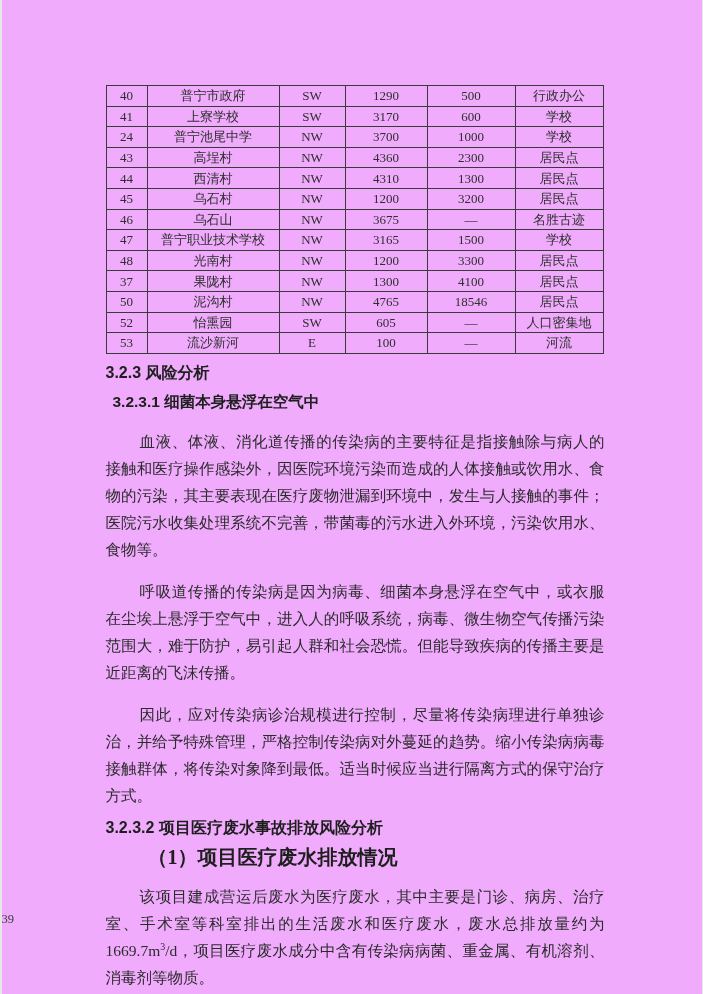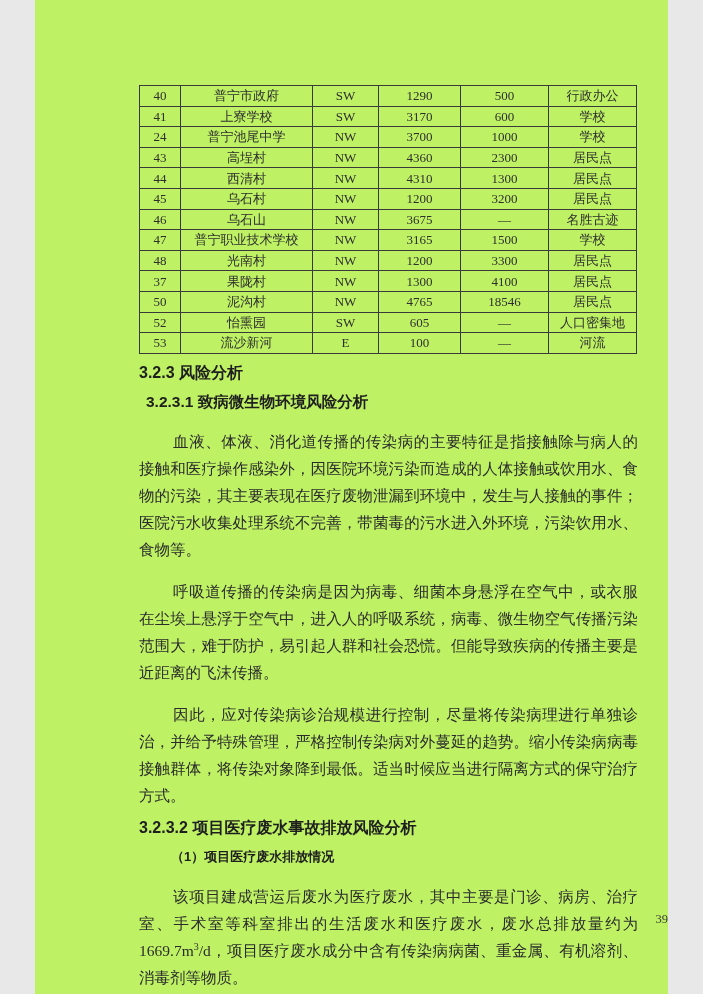--- a/index.html
+++ b/index.html
@@ -2,23 +2,23 @@
 <html><head>
 <meta charset="utf-8">
 <style>
   html, body {
     margin: 0;
     padding: 0;
     background: #e8e8e8;
   }
   .page {
     position: relative;
-    width: 633px;
+    width: 700px;
     height: 994px;
-    background: #bef264;
+    background: #f0abfc;
     margin: 0 auto;
     overflow: hidden;
     font-family: "Liberation Serif", "DejaVu Serif", serif;
     color: #2b2b2b;
   }
   .content {
     position: absolute;
     left: 104px;
     top: 85px;
     width: 499px;
@@ -50,45 +50,45 @@
   }
   .h2 {
     font-family: "Liberation Sans", "DejaVu Sans", sans-serif;
     font-weight: bold;
     font-size: 15.5px;
     color: #1e1e1e;
     margin: 7px 0 0 7px;
     line-height: 22px;
   }
   .h3 {
-    font-family: Liberation Sans, sans-serif;
+    font-family: Liberation Serif, serif;
     font-weight: bold;
-    font-size: 13px;
+    font-size: 20px;
     color: #1e1e1e;
-    margin: 7px 0 0 32px;
+    margin: 7px 0 0 42px;
     line-height: 22px;
   }
   p.body-para {
     font-size: 15.5px;
     line-height: 27px;
     text-align: justify;
     text-indent: 2.2em;
     margin: 15px 0 0 0;
     color: #2b2b2b;
   }
   p.body-para sup {
     font-size: 10px;
     line-height: 0;
   }
   .page-number {
     position: absolute;
     left: 0;
     right: 0;
     top: 912px;
-    text-align: right;
+    text-align: left;
     font-size: 12.5px;
     color: #3a3a3a;
   }
 </style>
 </head>
 <body>
 
 <div class="page">
   <div class="content">
 
@@ -203,21 +203,21 @@
           <td>流沙新河</td>
           <td>E</td>
           <td>100</td>
           <td>—</td>
           <td>河流</td>
         </tr>
       </tbody>
     </table>
 
     <div class="h1">3.2.3 风险分析</div>
-    <div class="h2">3.2.3.1 致病微生物环境风险分析</div>
+    <div class="h2">3.2.3.1 细菌本身悬浮在空气中</div>
 
     <p class="body-para">血液、体液、消化道传播的传染病的主要特征是指接触除与病人的接触和医疗操作感染外，因医院环境污染而造成的人体接触或饮用水、食物的污染，其主要表现在医疗废物泄漏到环境中，发生与人接触的事件；医院污水收集处理系统不完善，带菌毒的污水进入外环境，污染饮用水、食物等。</p>
     <p class="body-para">呼吸道传播的传染病是因为病毒、细菌本身悬浮在空气中，或衣服在尘埃上悬浮于空气中，进入人的呼吸系统，病毒、微生物空气传播污染范围大，难于防护，易引起人群和社会恐慌。但能导致疾病的传播主要是近距离的飞沫传播。</p>
     <p class="body-para">因此，应对传染病诊治规模进行控制，尽量将传染病理进行单独诊治，并给予特殊管理，严格控制传染病对外蔓延的趋势。缩小传染病病毒接触群体，将传染对象降到最低。适当时候应当进行隔离方式的保守治疗方式。</p>
 
     <div class="h1">3.2.3.2 项目医疗废水事故排放风险分析</div>
     <div class="h3">（1）项目医疗废水排放情况</div>
 
     <p class="body-para"><span>该项目建成营运后废水为医疗废水，其中主要是门诊、病房、治疗室、手术室等科室排出的生活废水和医疗废水，废水总排放量约为 1669.7m</span><sup>3</sup><span>/d，项目医疗废水成分中含有传染病病菌、重金属、有机溶剂、消毒剂等物质。</span></p>
     <p class="body-para">医院污水的水质特点是含有大量的病原体病毒、病菌和寄生虫卵。医院污水的水量与医院的性质、规模及所在地区气候等因素有关。</p>

